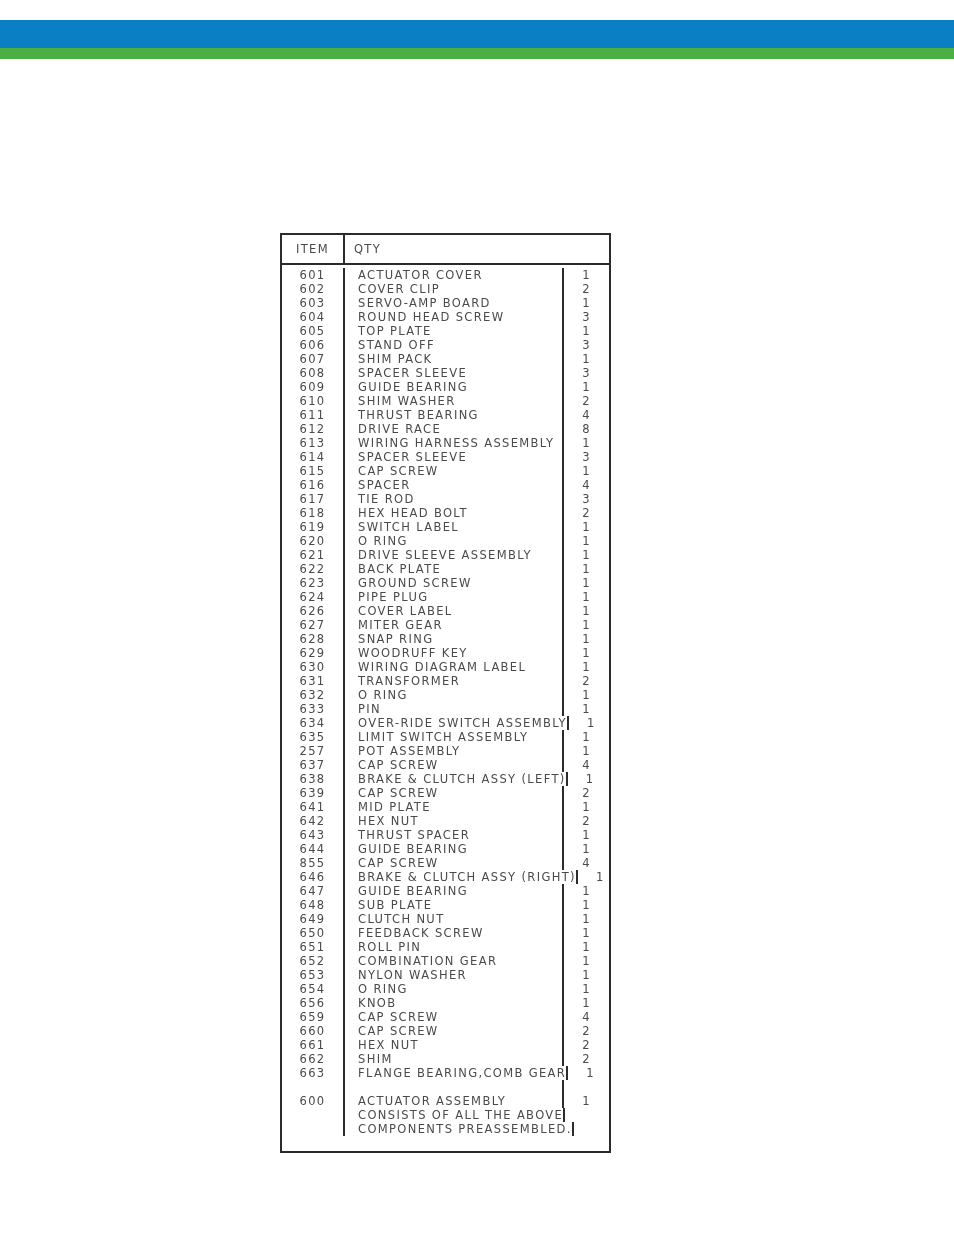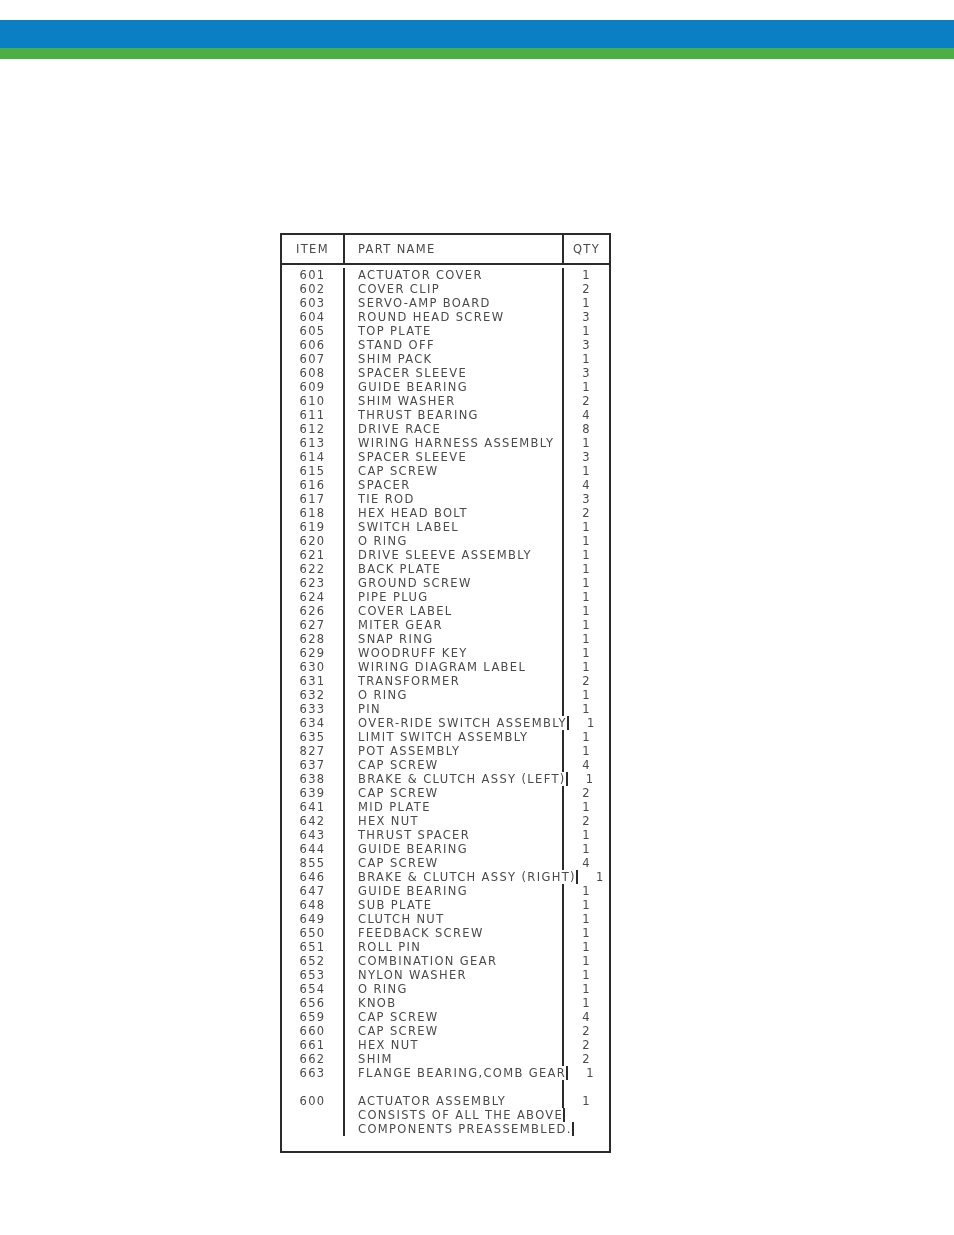--- a/index.html
+++ b/index.html
@@ -121,21 +121,20 @@
 <body>
 
 <div id="banner">
   <div id="bar-blue"></div>
   <div id="bar-green"></div>
 </div>
 
 <div id="parts-table">
   <div class="table-header">
     <div class="col-item cad">ITEM</div>
-    <div class="col-name cad">PART NAME</div>
     <div class="col-qty cad">QTY</div>
   </div>
   <div class="table-body" id="table-body">
       <div class="row">
         <div class="col-item cad">601</div>
         <div class="col-name cad">ACTUATOR COVER</div>
         <div class="col-qty cad">1</div>
       </div>
       <div class="row">
         <div class="col-item cad">602</div>
@@ -296,21 +295,21 @@
         <div class="col-item cad">634</div>
         <div class="col-name cad">OVER-RIDE SWITCH ASSEMBLY</div>
         <div class="col-qty cad">1</div>
       </div>
       <div class="row">
         <div class="col-item cad">635</div>
         <div class="col-name cad">LIMIT SWITCH ASSEMBLY</div>
         <div class="col-qty cad">1</div>
       </div>
       <div class="row">
-        <div class="col-item cad">827</div>
+        <div class="col-item cad">257</div>
         <div class="col-name cad">POT ASSEMBLY</div>
         <div class="col-qty cad">1</div>
       </div>
       <div class="row">
         <div class="col-item cad">637</div>
         <div class="col-name cad">CAP SCREW</div>
         <div class="col-qty cad">4</div>
       </div>
       <div class="row">
         <div class="col-item cad">638</div>

